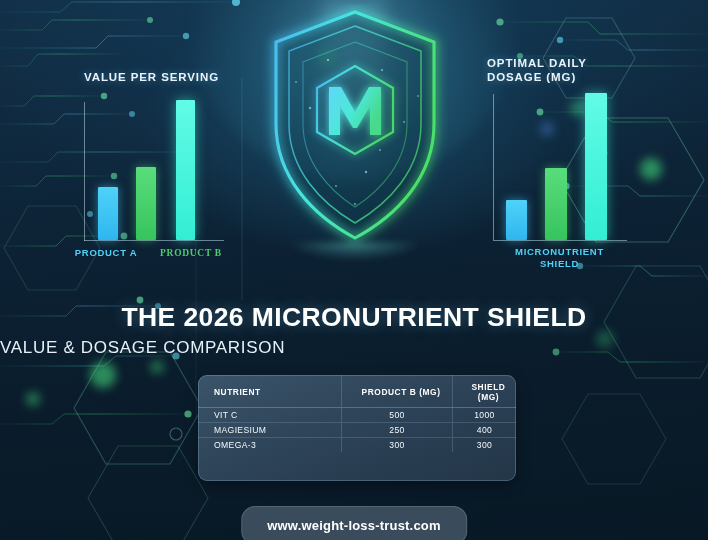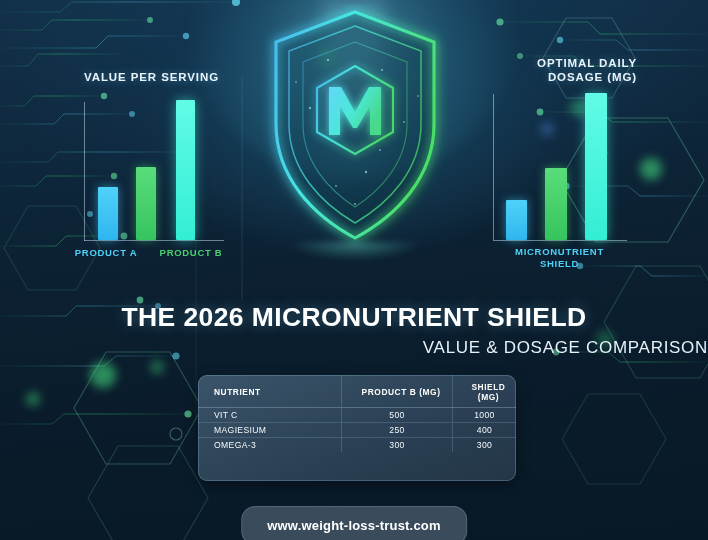--- a/index.html
+++ b/index.html
@@ -31,21 +31,21 @@
     background:linear-gradient(to bottom, rgba(150,235,255,.26), rgba(150,235,255,0));
     filter:blur(9px);
   }
   .glowdot{position:absolute;border-radius:50%;filter:blur(5px);}
 
   
   .chart{position:absolute;}
   .chart .c-title{
     position:absolute;
     color:#e8f4fb;font-size:11.5px;font-weight:700;letter-spacing:.9px;
-    text-align:right;line-height:14px;white-space:pre-line;
+    text-align:left;line-height:14px;white-space:pre-line;
     text-shadow:0 0 8px rgba(120,200,235,.45);
   }
   .axis{position:absolute;background:rgba(200,230,245,.50);}
   .bar{position:absolute;bottom:0;border-radius:1px;}
   .bar.b1{background:linear-gradient(180deg,#4fd2f8,#2fb6ef);box-shadow:0 0 10px rgba(70,200,245,.55);}
   .bar.b2{background:linear-gradient(180deg,#59dd7b,#36c45e);box-shadow:0 0 10px rgba(70,215,115,.50);}
   .bar.b3{background:linear-gradient(180deg,#61fbe6,#33eed4);box-shadow:0 0 12px rgba(60,240,215,.55);}
   .cat{
     position:absolute;font-size:9.5px;font-weight:700;letter-spacing:.7px;
     text-align:center;line-height:12px;white-space:pre-line;
@@ -60,21 +60,21 @@
     filter:blur(3px);
   }
 
   
   #headline{
     position:absolute;left:0;right:0;top:302px;text-align:center;
     color:#fdfefe;font-size:26.5px;font-weight:700;letter-spacing:.4px;
     text-shadow:0 0 14px rgba(140,210,240,.35);
   }
   #subhead{
-    position:absolute;left:0;right:0;top:338px;text-align:right;
+    position:absolute;left:0;right:0;top:338px;text-align:left;
     color:#e6f1f8;font-size:17px;font-weight:400;letter-spacing:.7px;
   }
 
   
   #table-panel{
     position:absolute;left:198px;top:375px;width:318px;height:106px;
     border-radius:9px;
     background:linear-gradient(160deg,#3b5469 0%,#32495e 30%,#2a3f53 62%,#233648 100%);
     box-shadow:0 0 0 1px rgba(150,190,215,.30) inset, 0 4px 14px rgba(0,0,0,.35);
     overflow:hidden;
@@ -231,21 +231,21 @@
   <div class="chart" style="left:84px;top:60px;width:140px;height:200px;">
     <div class="c-title" style="left:0;top:10px;width:140px;text-align:left;">VALUE PER SERVING</div>
     <div class="axis" style="left:0;top:42px;width:1px;height:139px;"></div>
     <div class="axis" style="left:0;bottom:19px;width:140px;height:1px;"></div>
     <div style="position:absolute;left:0;bottom:20px;width:140px;height:140px;">
       <div class="bar b1" style="left:14px;width:20px;height:38%;"></div>
       <div class="bar b2" style="left:52px;width:20px;height:52%;"></div>
       <div class="bar b3" style="left:92px;width:19px;height:100%;"></div>
     </div>
     <div class="cat" style="left:-13px;bottom:1px;width:70px;color:#4FD2F8;">PRODUCT A</div>
-    <div class="cat" style="left:72px;bottom:1px;width:70px;color:#4ACF6E;">PRODUCT B</div>
+    <div class="cat" style="left:72px;bottom:1px;width:70px;color:#4ACF6E;font-family:Liberation Serif, serif;">PRODUCT B</div>
   </div>
 
   <div class="chart" style="left:492px;top:52px;width:135px;height:218px;">
     <div class="c-title" style="left:-5px;top:4px;width:150px;">OPTIMAL DAILY
 DOSAGE (MG)</div>
     <div class="axis" style="left:1px;top:42px;width:1px;height:146px;"></div>
     <div class="axis" style="left:1px;bottom:29px;width:134px;height:1px;"></div>
     <div style="position:absolute;left:0;bottom:30px;width:135px;height:147px;">
       <div class="bar b1" style="left:14px;width:21px;height:27%;"></div>
       <div class="bar b2" style="left:53px;width:22px;height:49%;"></div>

